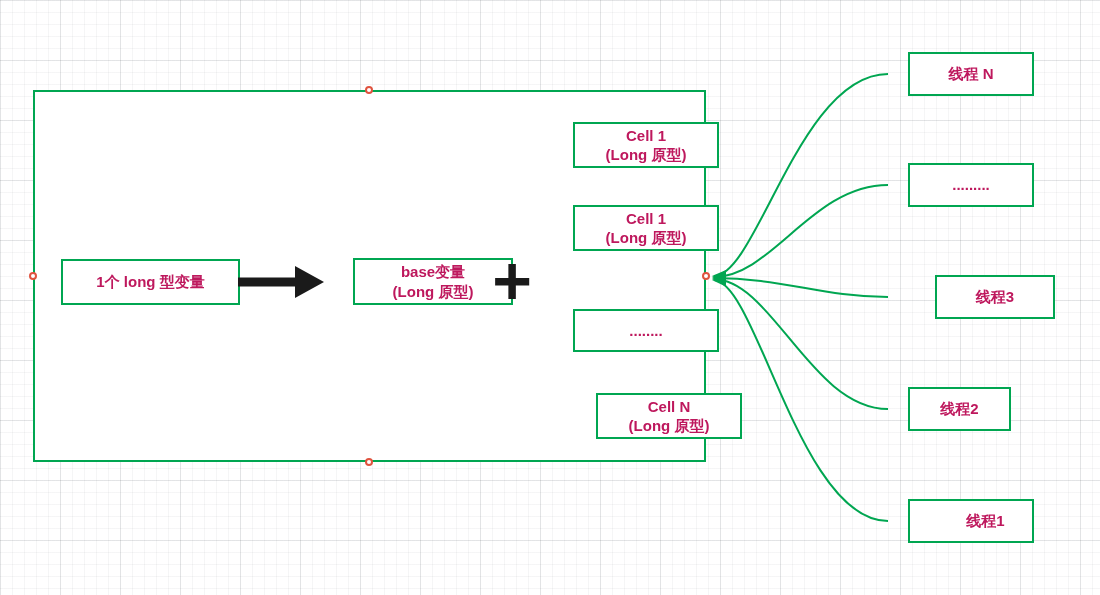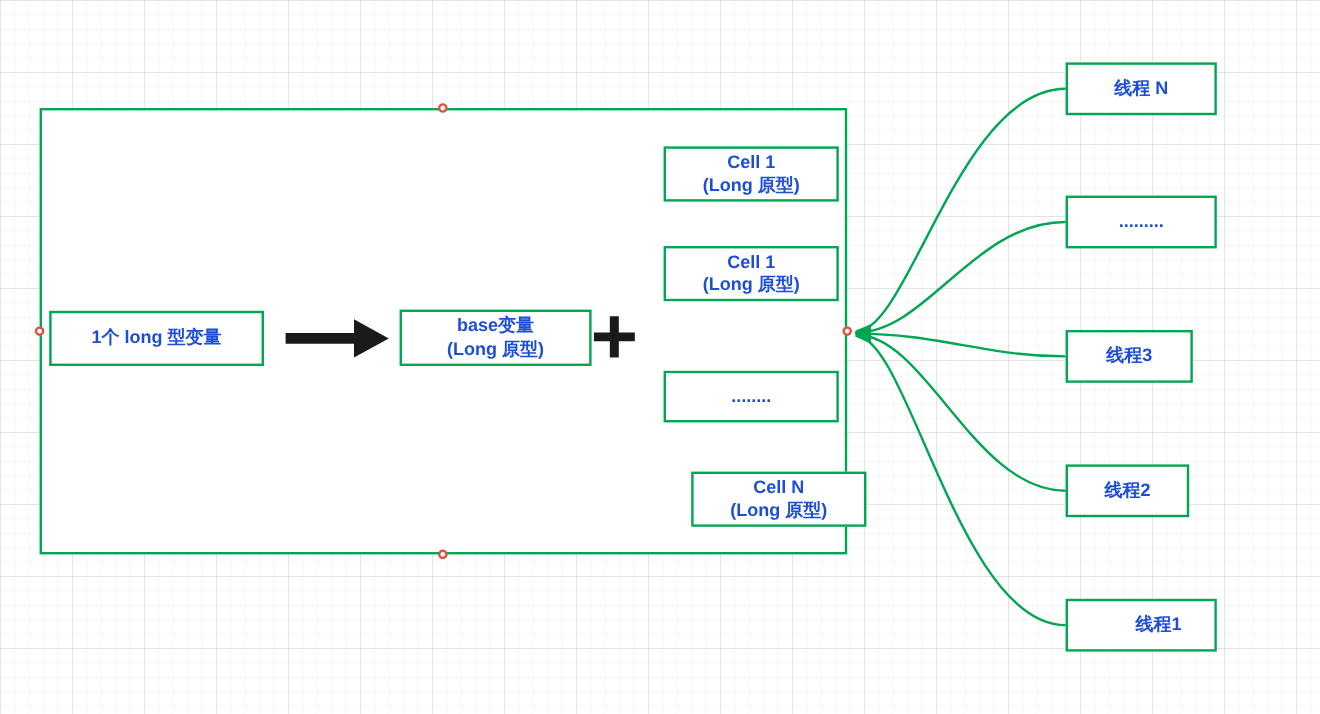--- a/index.html
+++ b/index.html
@@ -31,38 +31,39 @@
     background:#ffffff;
     z-index:1;
   }
 
   .gbox{
     position:absolute;
     border:2px solid var(--green);
     background:#ffffff;
     display:flex;flex-direction:column;
     align-items:center;justify-content:center;
-    font-weight:bold;font-size:15px;color:#1d4ed8;
+    font-weight:bold;font-size:15px;color:#be185d;
     line-height:1.3;text-align:center;
     z-index:2;
+    margin-left:20px;
   }
 
   .gbox .line{white-space:nowrap;}
 
   .box-longvar {left:41px;  top:259px; width:179px; height:46px;}
   .box-basevar {left:333px; top:258px; width:160px; height:47px;}
 
   .box-cell1a  {left:553px; top:122px; width:146px; height:46px;}
   .box-cell1b  {left:553px; top:205px; width:146px; height:46px;}
   .box-celldots{left:553px; top:309px; width:146px; height:43px;}
   .box-cellN   {left:576px; top:393px; width:146px; height:46px;}
 
   .box-threadN   {left:888px; top:52px;  width:126px; height:44px;}
   .box-threaddots{left:888px; top:163px; width:126px; height:44px;}
-  .box-thread3   {left:888px; top:275px; width:106px; height:44px;}
+  .box-thread3   {left:915px; top:275px; width:120px; height:44px;}
   .box-thread2   {left:888px; top:387px; width:103px; height:44px;}
   .box-thread1   {left:888px; top:499px; width:126px; height:44px;padding-left:29px;}
 
   .plus-sign{
     position:absolute;left:485px;top:243px;width:54px;height:74px;
     font-size:68px;font-weight:bold;color:var(--ink);
     display:flex;align-items:center;justify-content:center;
     z-index:3;line-height:1;
   }
 

